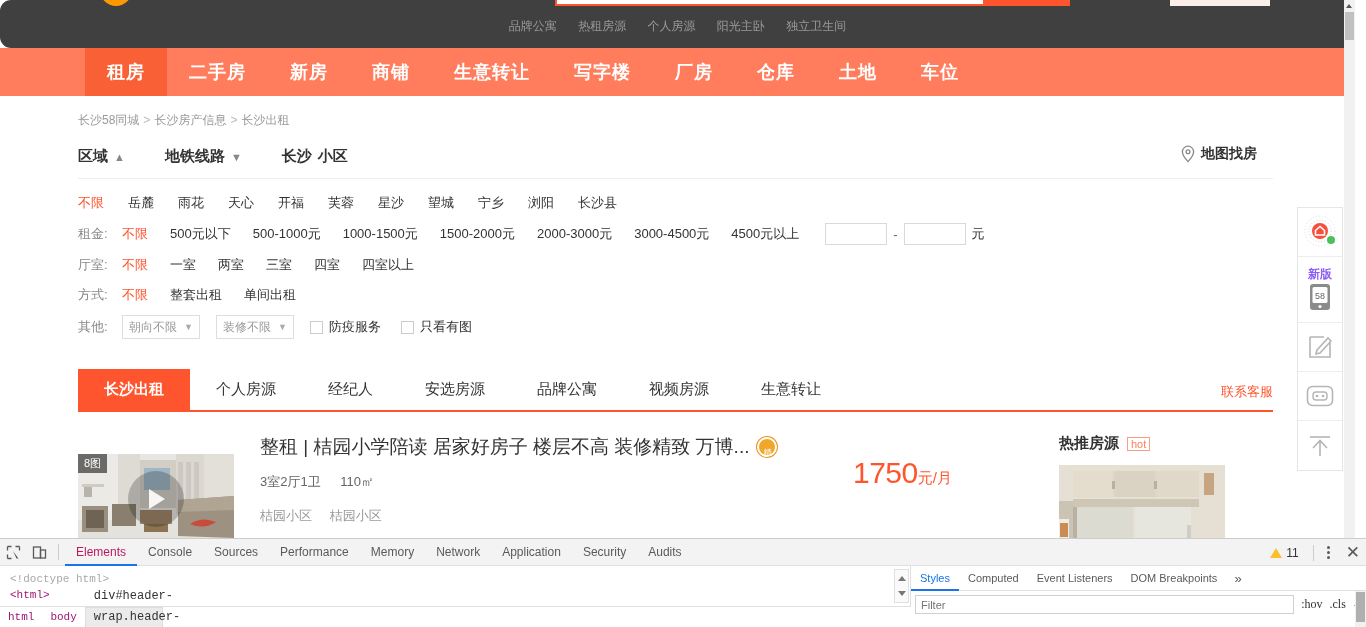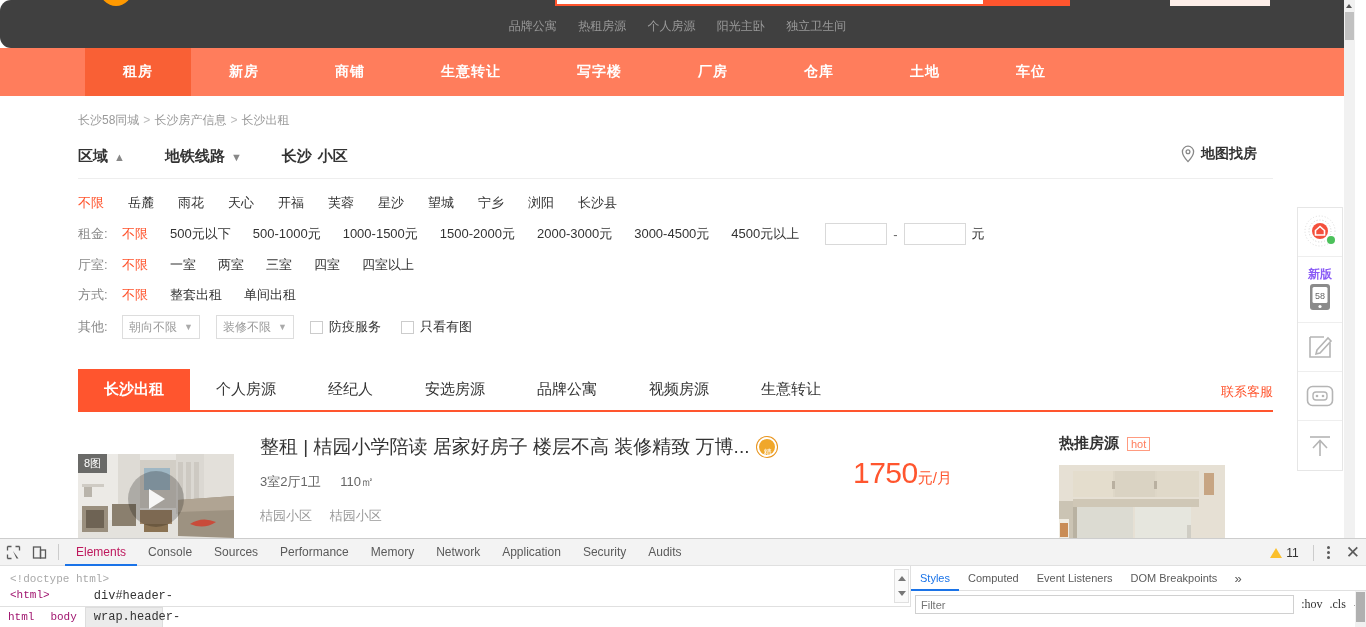--- a/index.html
+++ b/index.html
@@ -30,22 +30,22 @@
 
   .hotwords { position:absolute; left:0; top:18px; width:1355px; text-align:center;
               font-size:12px; color:#999; }
   .hotwords span { margin:0 9px; cursor:pointer; }
 
   
   .mainnav { height:48px; background:#ff7d5c; display:flex; align-items:stretch; }
   .mainnav .spacer { width:85px; }
   .mainnav a {
     display:flex; align-items:center; justify-content:center;
-    color:#fff; font-size:14px; font-weight:bold; text-decoration:none;
-    padding:0 38px; letter-spacing:1px;
+    color:#fff; font-size:18px; font-weight:bold; text-decoration:none;
+    padding:0 22px; letter-spacing:1px;
   }
   .mainnav a.active { background:#f96035; }
 
   
   .crumb { padding:16px 0 0 78px; font-size:12px; color:#999; }
   .crumb a { color:#999; text-decoration:none; }
   .crumb i { font-style:normal; margin:0 4px; color:#bbb; }
 
   
   .filter-head { display:flex; align-items:center; padding:18px 0 12px 78px; position:relative; }
@@ -188,20 +188,21 @@
         <span>热租房源</span>
         <span>个人房源</span>
         <span>阳光主卧</span>
         <span>独立卫生间</span>
       </div>
     </div>
 
     <nav class="mainnav">
       <div class="spacer"></div>
       <a class="active">租房</a>
+      <a>二手房</a>
       <a>新房</a>
       <a>商铺</a>
       <a>生意转让</a>
       <a>写字楼</a>
       <a>厂房</a>
       <a>仓库</a>
       <a>土地</a>
       <a>车位</a>
     </nav>
 

